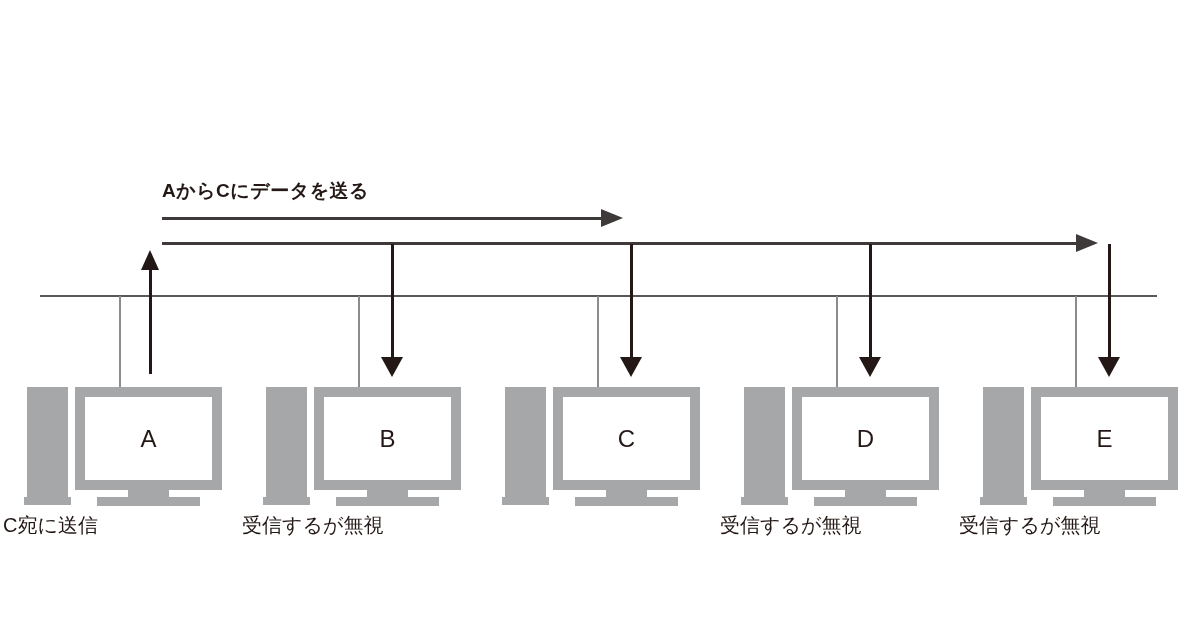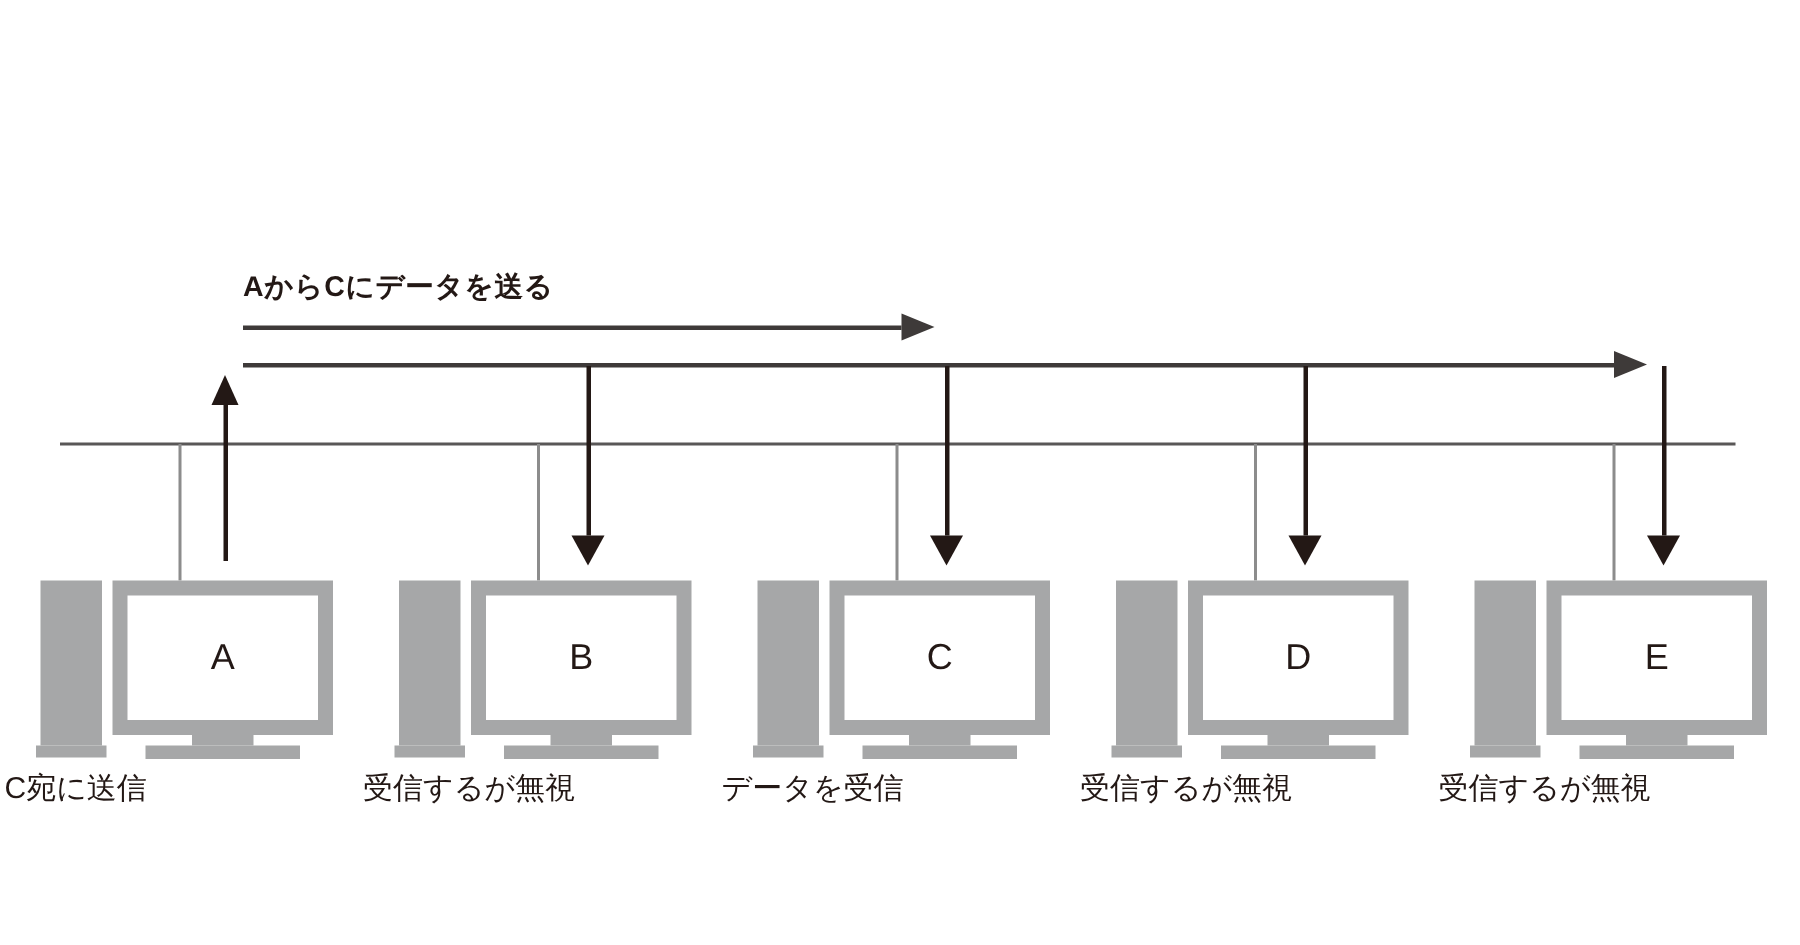--- a/index.html
+++ b/index.html
@@ -117,21 +117,20 @@
     <div class="varrow-head"></div>
     <div class="tower"></div>
     <div class="tower-foot"></div>
     <div class="monitor">
       <div class="screen">
         <span>C</span>
       </div>
     </div>
     <div class="neck"></div>
     <div class="sbase"></div>
-    <div class="caption">データを受信</div>
   </div>
 
   <div class="unit unit-d down">
     <div class="stub"></div>
     <div class="varrow-shaft"></div>
     <div class="varrow-head"></div>
     <div class="tower"></div>
     <div class="tower-foot"></div>
     <div class="monitor">
       <div class="screen">

